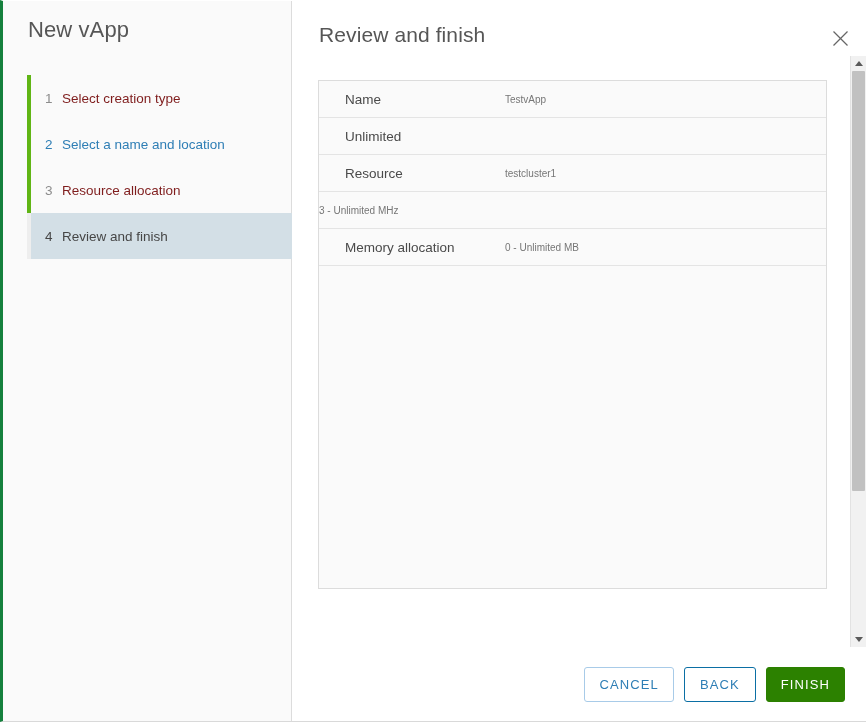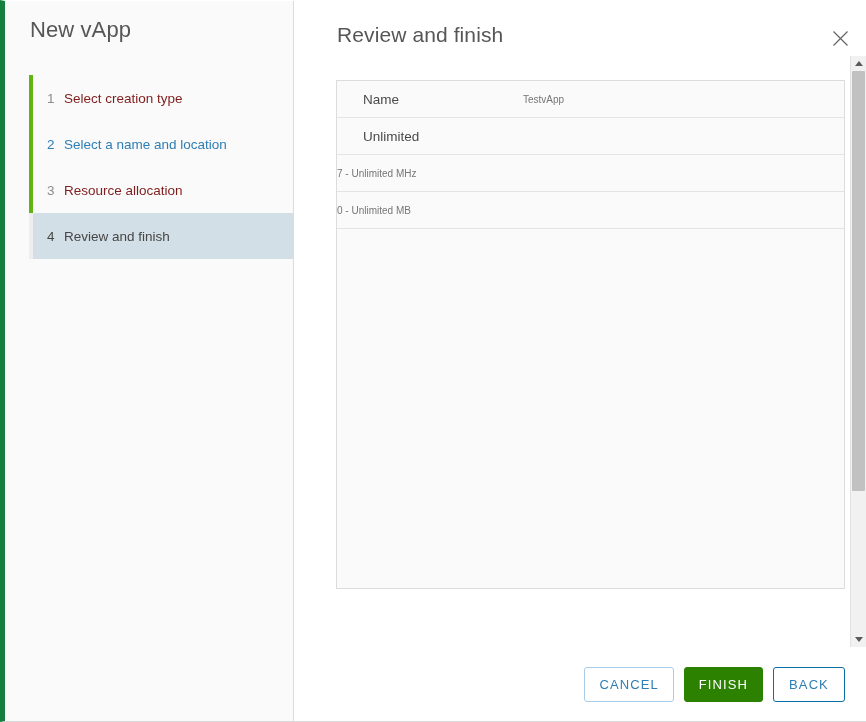--- a/index.html
+++ b/index.html
@@ -10,25 +10,24 @@
     overflow: hidden;
     font-family: "Liberation Sans", sans-serif;
     background: #ffffff;
   }
 
   #app {
     position: relative;
     width: 866px;
     height: 722px;
     background: #ffffff;
-    border-left: 5px solid #15803d;
+    border-left: 3px solid #15803d;
     border-bottom: 1px solid #d9d9d9;
     border-top: 1px solid #ffffff;
     display: flex;
-    gap: 16px;
   }
 
   
   .sidebar {
     position: relative;
     width: 289px;
     height: 100%;
     background: #fafafa;
     border-right: 1px solid #dcdcdc;
     flex: 0 0 289px;
@@ -298,41 +297,46 @@
 
       <div class="srow">
         <span class="k">Name</span>
         <span class="v">TestvApp</span>
       </div>
 
       <div class="srow">
         <span class="k">Unlimited</span>
       </div>
 
-
-      <div class="srow">
-        <span class="v">7 - Unlimited MHz</span>
-      </div>
-
-      <div class="srow">
+      <div class="srow">
+        <span class="k">Resource</span>
+        <span class="v">testcluster1</span>
+      </div>
+
+      <div class="srow">
+        <span class="v">3 - Unlimited MHz</span>
+      </div>
+
+      <div class="srow">
+        <span class="k">Memory allocation</span>
         <span class="v">0 - Unlimited MB</span>
       </div>
 
     </div>
 
     <div class="vscroll">
       <div class="arrow up">
           <span class="tri up"></span>
         </div>
       <div class="thumb"></div>
       <div class="arrow down">
           <span class="tri down"></span>
         </div>
     </div>
 
     <div class="footer">
       <button class="btn cancel">CANCEL</button>
+      <button class="btn back">BACK</button>
       <button class="btn finish">FINISH</button>
-      <button class="btn back">BACK</button>
     </div>
 
   </div>
 </div>
 
 </body></html>

